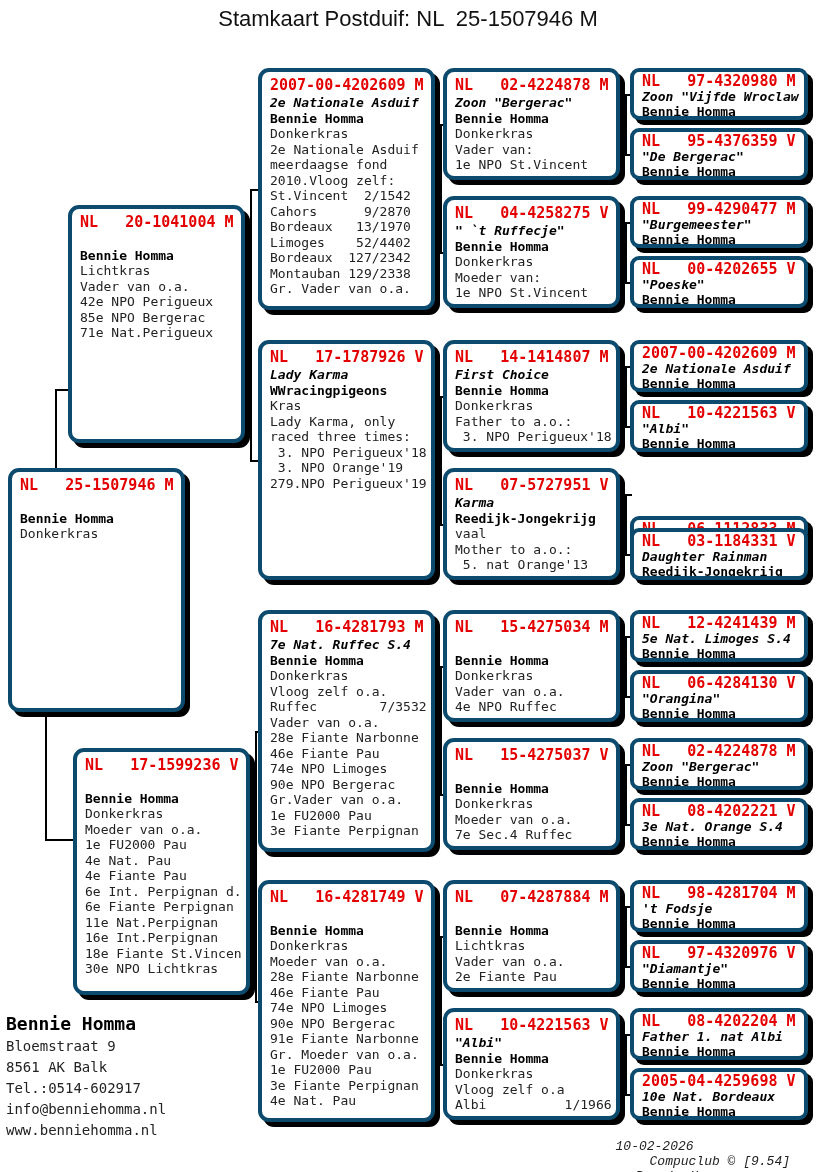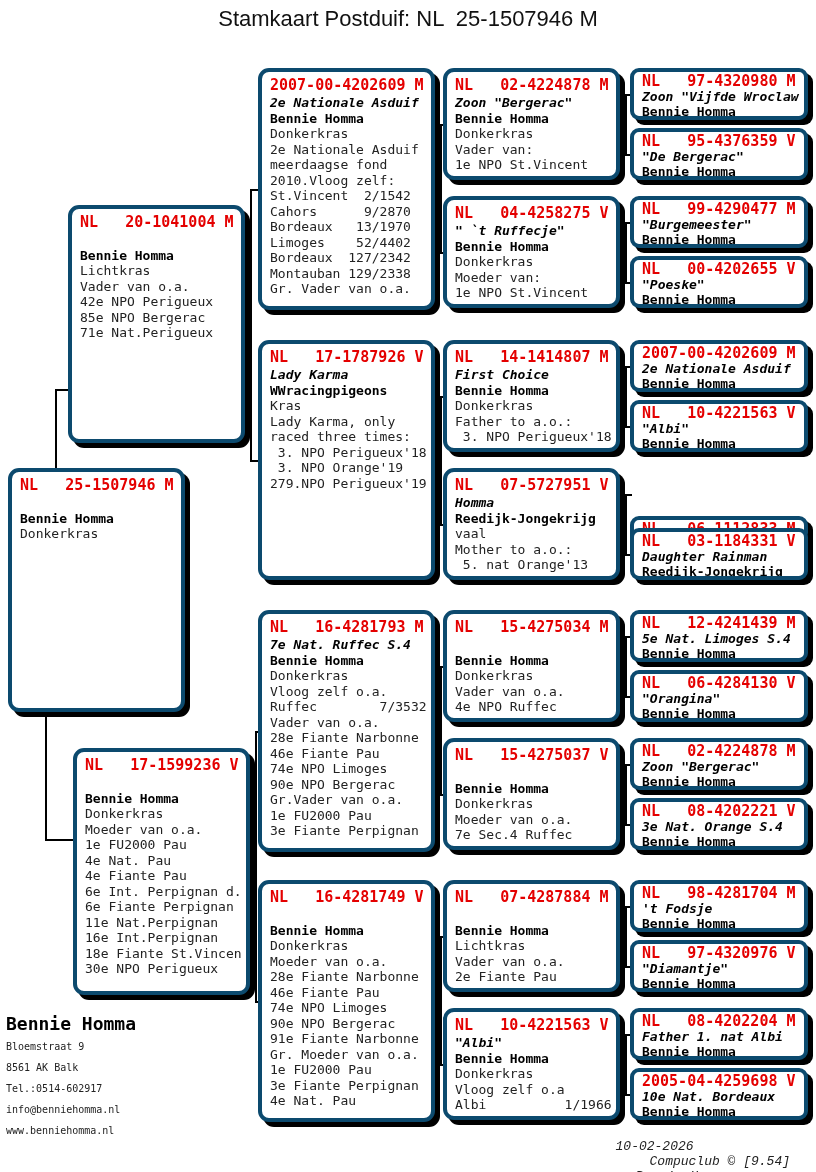--- a/index.html
+++ b/index.html
@@ -22,21 +22,21 @@
   .bl{font-size:13px;line-height:15.5px;min-height:15.5px;white-space:pre;color:#222;}
   .bl.bold{font-weight:bold;color:#000;}
   .bl.ital{font-weight:bold;font-style:italic;color:#000;}
   .pbox.small{padding-top:1px;border-radius:9px;}
   .pbox.small .ring{line-height:16px;}
   .pbox.small .bl{line-height:15px;min-height:15px;}
   .cline{position:absolute;background:#000;}
   
   .contact{position:absolute;left:6px;top:1012px;}
   .contact .cname{font-size:18px;font-weight:bold;color:#000;line-height:24px;}
-  .contact .cl{font-size:10px;line-height:21px;color:#222;}
+  .contact .cl{font-size:14px;line-height:21px;color:#222;}
   .footer{position:absolute;top:1124px;right:26px;font-family:"Liberation Mono",monospace;
           font-style:italic;font-size:13px;color:#222;white-space:pre;}
   .footer span{display:inline-block;}
   .footer .gap1{margin-left:34px;}
   .footer .gap2{margin-left:20px;}
 </style>
 </head>
 <body>
 
 <div class="page">
@@ -130,21 +130,21 @@
         <div class="bl">Donkerkras</div>
         <div class="bl">Moeder van o.a.</div>
         <div class="bl">1e FU2000 Pau</div>
         <div class="bl">4e Nat. Pau</div>
         <div class="bl">4e Fiante Pau</div>
         <div class="bl">6e Int. Perpignan d.</div>
         <div class="bl">6e Fiante Perpignan</div>
         <div class="bl">11e Nat.Perpignan</div>
         <div class="bl">16e Int.Perpignan</div>
         <div class="bl">18e Fiante St.Vincen</div>
-        <div class="bl">30e NPO Perigueux</div>
+        <div class="bl">30e NPO Lichtkras</div>
       </div>
       <div class="pbox" style="left: 258px; top: 68px; width: 177px; height: 242px;">
         <div class="ring">2007-00-4202609 M</div>
         <div class="bl ital">2e Nationale Asduif</div>
         <div class="bl bold">Bennie Homma</div>
         <div class="bl">Donkerkras</div>
         <div class="bl">2e Nationale Asduif</div>
         <div class="bl">meerdaagse fond</div>
         <div class="bl">2010.Vloog zelf:</div>
         <div class="bl">St.Vincent  2/1542</div>
@@ -217,21 +217,21 @@
       <div class="pbox" style="left: 443px; top: 340px; width: 177px; height: 112px;">
         <div class="ring">NL   14-1414807 M</div>
         <div class="bl ital">First Choice</div>
         <div class="bl bold">Bennie Homma</div>
         <div class="bl">Donkerkras</div>
         <div class="bl">Father to a.o.:</div>
         <div class="bl"> 3. NPO Perigueux'18</div>
       </div>
       <div class="pbox" style="left: 443px; top: 468px; width: 177px; height: 112px;">
         <div class="ring">NL   07-5727951 V</div>
-        <div class="bl ital">Homma</div>
+        <div class="bl ital">Karma</div>
         <div class="bl bold">Reedijk-Jongekrijg</div>
         <div class="bl">vaal</div>
         <div class="bl">Mother to a.o.:</div>
         <div class="bl"> 5. nat Orange'13</div>
       </div>
       <div class="pbox" style="left: 443px; top: 610px; width: 177px; height: 112px;">
         <div class="ring">NL   15-4275034 M</div>
         <div class="bl"></div>
         <div class="bl bold">Bennie Homma</div>
         <div class="bl">Donkerkras</div>

